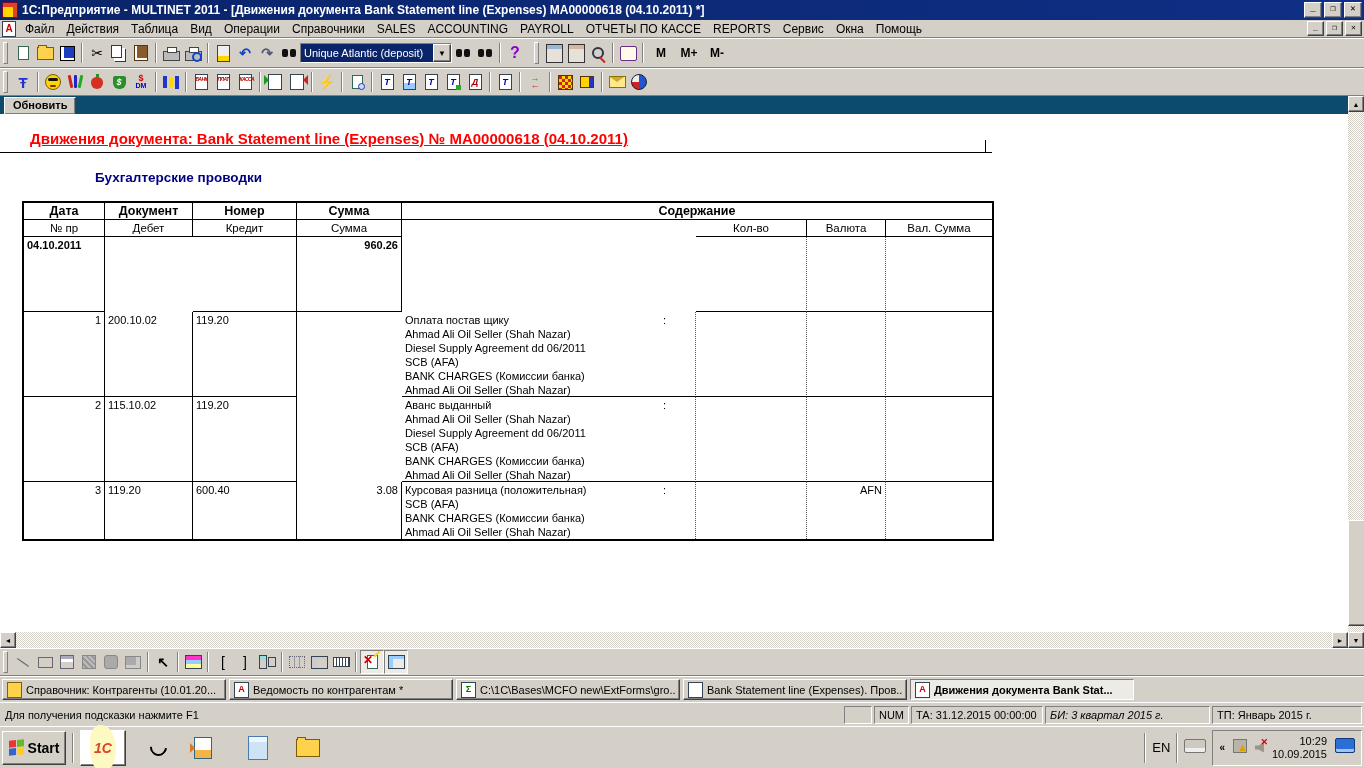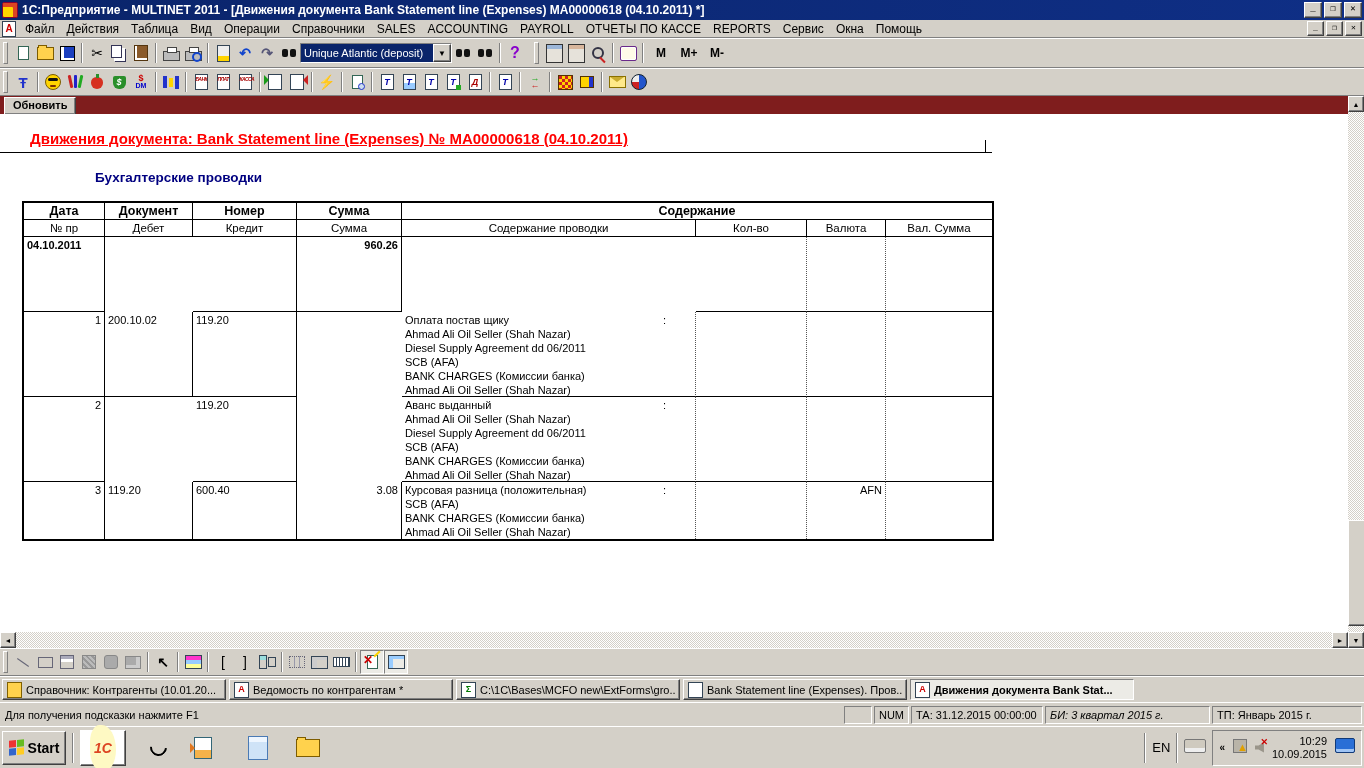--- a/index.html
+++ b/index.html
@@ -55,21 +55,21 @@
   .arrdoc{position:relative;width:12px;height:14px;background:#fff;border:1px solid #345;display:inline-block;}
   .arr{position:absolute;top:4px;width:0;height:0;border:5px solid transparent;}
   .env{width:15px;height:10px;background:#ffe98a;border:1px solid #8a7000;position:relative;display:inline-block;}
   .env:before{content:"";position:absolute;left:0;top:0;border-left:7px solid transparent;border-right:7px solid transparent;border-top:5px solid #c9ab2f;}
   .globeic{width:14px;height:14px;border-radius:50%;background:conic-gradient(#2255cc 0 50%,#cc2222 50% 75%,#eee 75%);border:1px solid #123;display:inline-block;}
   .combo{width:152px;height:20px;background:#fff;border:1px solid;border-color:#808080 #fff #fff #808080;display:flex;align-items:stretch;box-sizing:border-box;}
   .combo .val{flex:1;background:#0a246a;color:#fff;font-size:11px;line-height:18px;padding:0 3px;white-space:nowrap;overflow:hidden;}
   .combo .dd{width:16px;background:#d4d0c8;text-align:center;font-size:8px;line-height:18px;}
   .membtn{min-width:24px;height:20px;font-weight:bold;font-size:12px;text-align:center;line-height:20px;padding:0 2px;}
   
-  #refreshstrip{left:0;top:96px;width:1348px;height:18px;background:#7f1d1d;}
+  #refreshstrip{left:0;top:96px;width:1348px;height:18px;background:#0c4a6e;}
   #refreshbtn{position:absolute;left:4px;top:1px;height:16px;padding:0 8px;background:#d4d0c8;font-size:11px;font-weight:bold;line-height:15px;}
   
   #docarea{left:0;top:114px;width:1348px;height:518px;background:#fff;overflow:hidden;}
   #rtitle{position:absolute;left:30px;top:16px;font-size:15px;font-weight:bold;color:#f00;text-decoration:underline;white-space:nowrap;}
   #rline{position:absolute;left:0;top:38px;width:992px;height:1px;background:#000;}
   #rtick{position:absolute;left:985px;top:26px;width:1px;height:13px;background:#000;}
   #rsub{position:absolute;left:95px;top:56px;font-size:13.5px;font-weight:bold;color:#000080;}
   #rtable{position:absolute;left:22px;top:87px;display:grid;border:2px solid #000;background:#fff;
           grid-template-columns:81px 88px 104px 105px 294px 111px 79px 106px;
           grid-template-rows:17px 17px 75px 85px 85px 57px;}
@@ -324,21 +324,20 @@
     <div class="c hc h1c" style="grid-area:1/1">Дата</div>
     <div class="c hc h1c" style="grid-area:1/2">Документ</div>
     <div class="c hc h1c" style="grid-area:1/3">Номер</div>
     <div class="c hc h1c" style="grid-area:1/4">Сумма</div>
     <div class="c hc h1c lc" style="grid-area:1/5/2/9">Содержание</div>
 
     <div class="c hc" style="grid-area:2/1">№ пр</div>
     <div class="c hc" style="grid-area:2/2">Дебет</div>
     <div class="c hc" style="grid-area:2/3">Кредит</div>
     <div class="c hc" style="grid-area:2/4">Сумма</div>
-    <div class="c hc" style="grid-area:2/5">Содержание проводки</div>
     <div class="c hc" style="grid-area:2/6">Кол-во</div>
     <div class="c hc" style="grid-area:2/7">Валюта</div>
     <div class="c hc lc" style="grid-area:2/8">Вал. Сумма</div>
 
     <div class="c bd bold" style="grid-area:3/1">04.10.2011</div>
     <div class="c bd" style="grid-area:3/3"></div>
     <div class="c bd bold numc" style="grid-area:3/4">960.26</div>
     <div class="c bd dt" style="grid-area:3/6"></div>
     <div class="c bd dt" style="grid-area:3/7"></div>
     <div class="c bd lc" style="grid-area:3/8"></div>
@@ -355,20 +354,21 @@
       <div>Diesel Supply Agreement dd 06/2011</div>
       <div>SCB (AFA)</div>
       <div>BANK CHARGES (Комиссии банка)</div>
       <div>Ahmad Ali Oil Seller (Shah Nazar)</div>
     </div>
     <div class="c bd dt" style="grid-area:4/6"></div>
     <div class="c bd dt" style="grid-area:4/7"></div>
     <div class="c bd lc" style="grid-area:4/8"></div>
 
     <div class="c bd numc" style="grid-area:5/1">2</div>
+    <div class="c bd" style="grid-area:5/2">115.10.02</div>
     <div class="c bd" style="grid-area:5/3">119.20</div>
     <div class="c bd dt" style="grid-area:5/5">
       <div class="ctl">
           <span>Аванс выданный</span>
           <span>:</span>
         </div>
       <div>Ahmad Ali Oil Seller (Shah Nazar)</div>
       <div>Diesel Supply Agreement dd 06/2011</div>
       <div>SCB (AFA)</div>
       <div>BANK CHARGES (Комиссии банка)</div>

